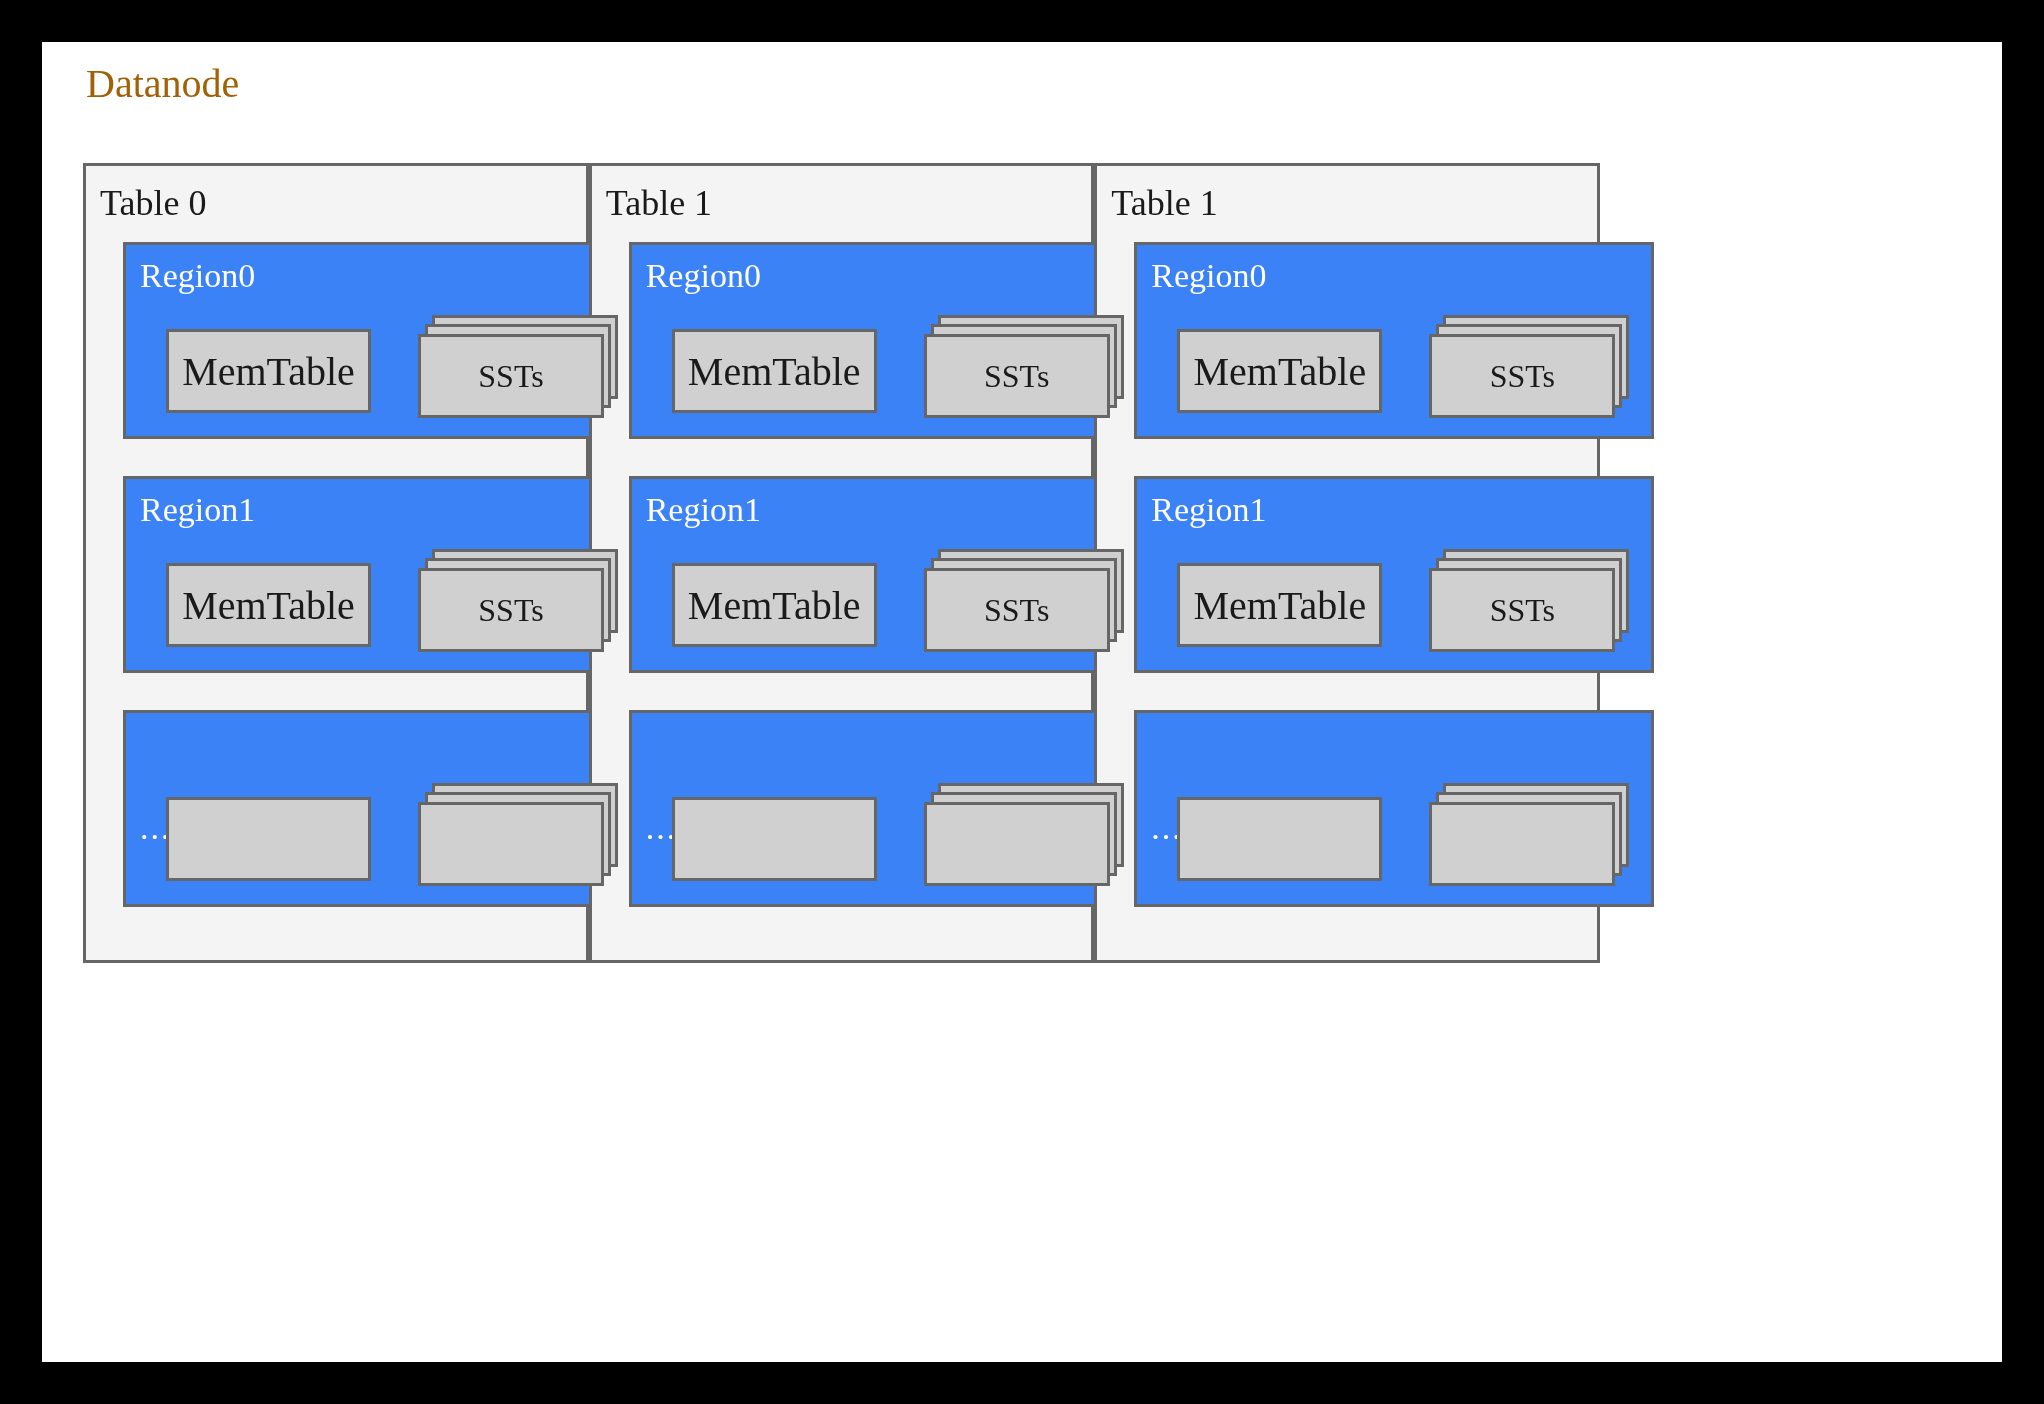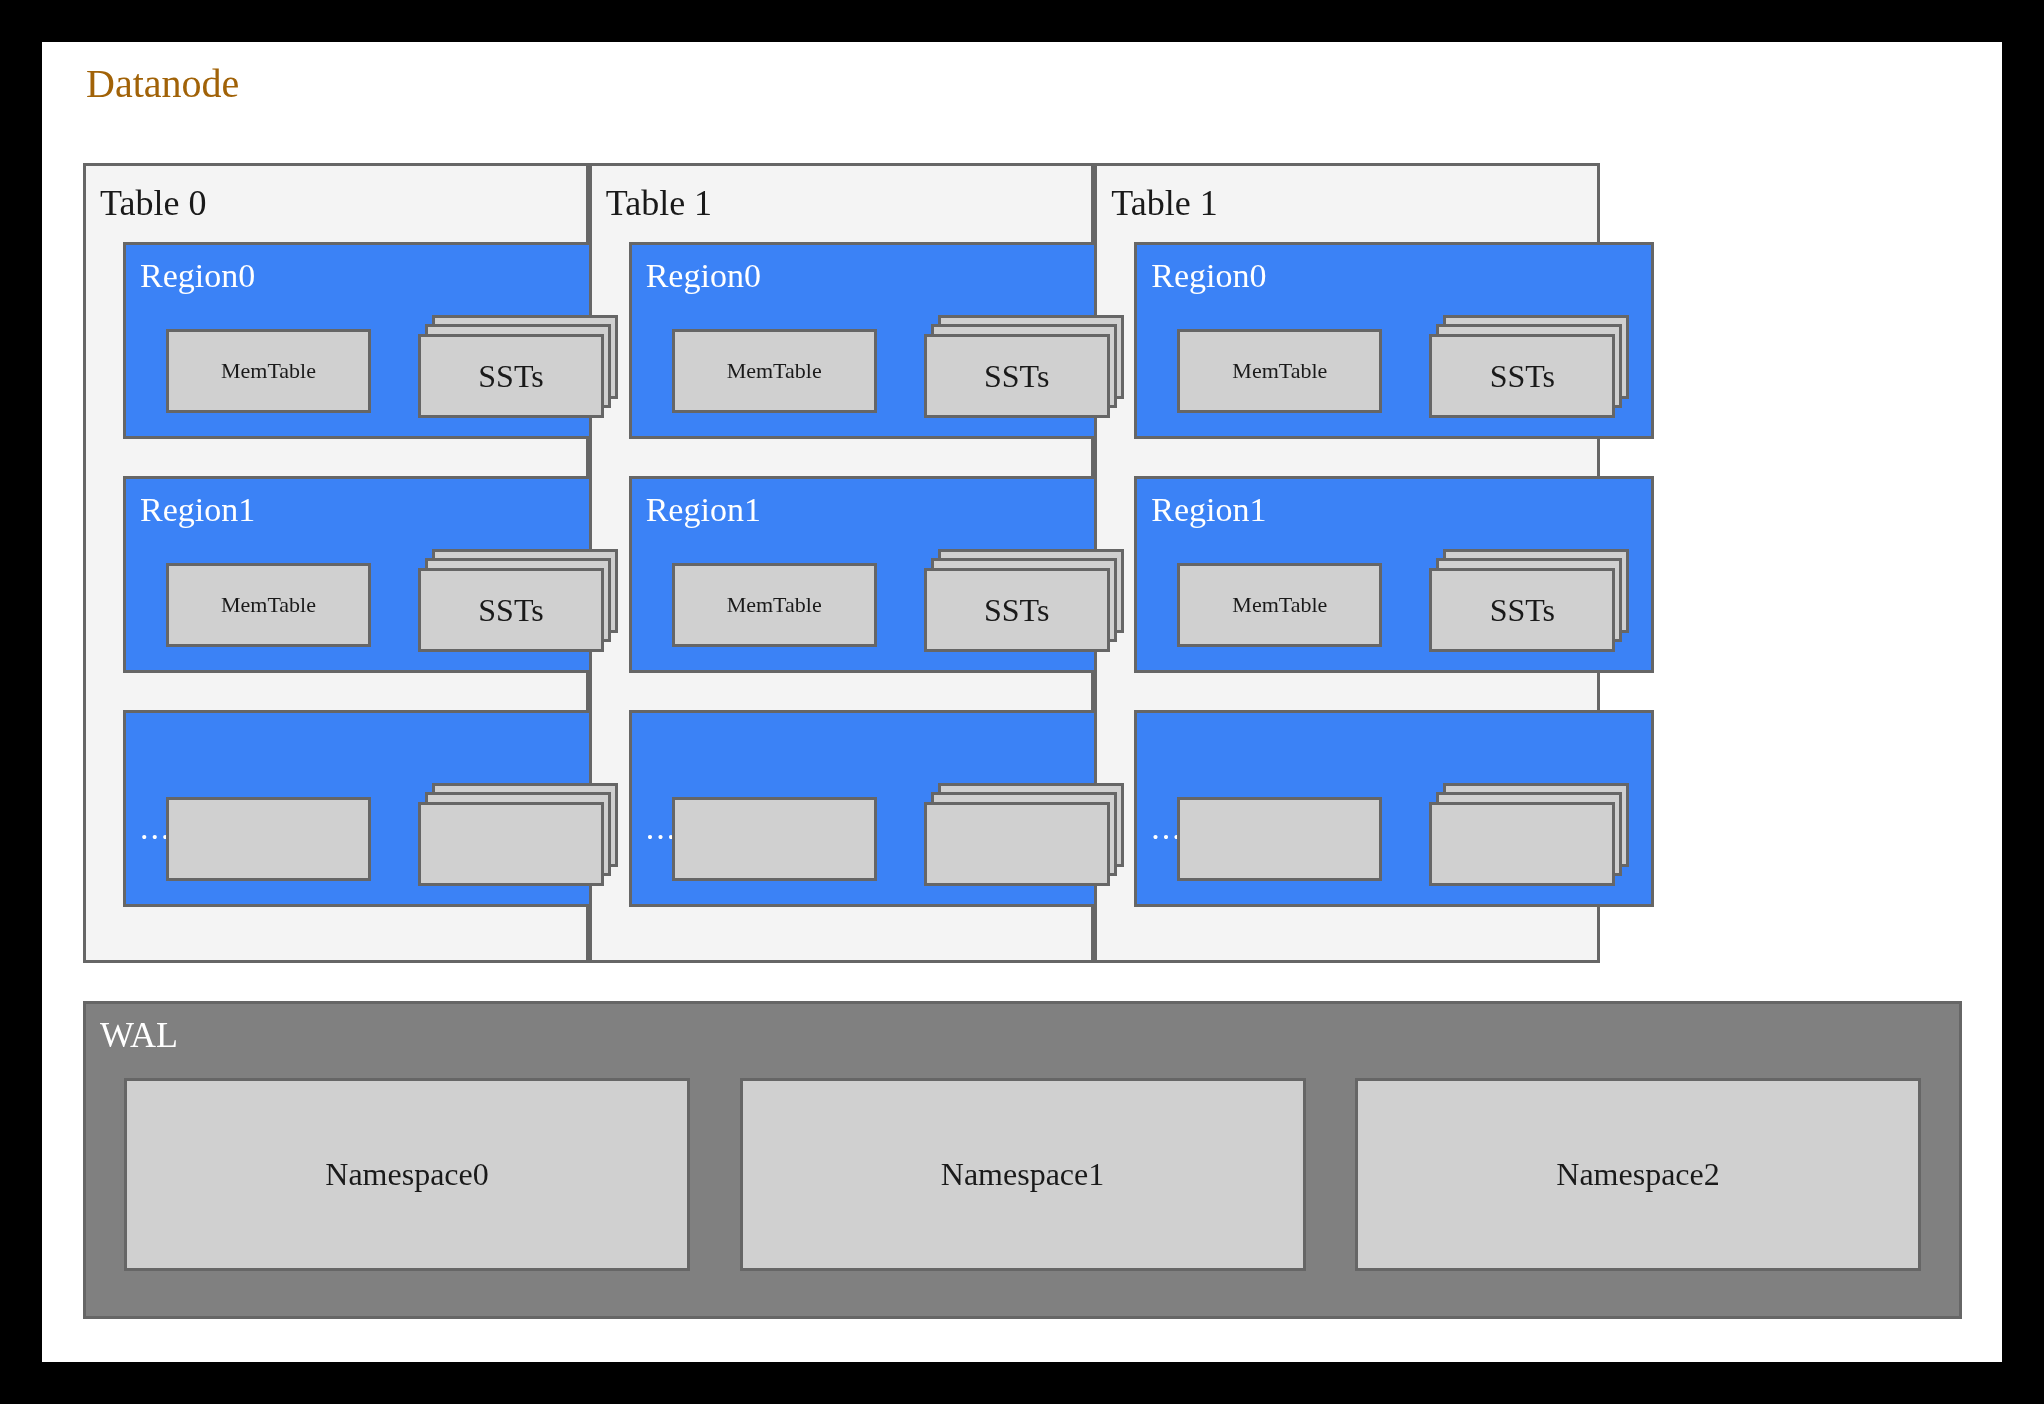--- a/index.html
+++ b/index.html
@@ -96,21 +96,21 @@
   
   .memtable {
     position: absolute;
     left: 0; top: 0;
     width: 205px; height: 84px;
     background: #d0d0d0;
     border: 3px solid #666666;
     display: flex;
     align-items: center;
     justify-content: center;
-    font-size: 22px;
+    font-size: 40px;
     color: #1a1a1a;
     white-space: nowrap;
   }
 
   
   .sst-stack {
     position: absolute;
     left: 252px; top: -14px;
     width: 200px; height: 104px;
   }
@@ -299,22 +299,14 @@
               <div class="sst-card c3"></div>
             </div>
           </div>
         </div>
 
       </div>
     </div>
 
   </div>
 
-  <div id="wal">
-    <div id="wal-label">WAL</div>
-    <div id="namespaces">
-      <div class="namespace">Namespace0</div>
-      <div class="namespace">Namespace1</div>
-      <div class="namespace">Namespace2</div>
-    </div>
-  </div>
 
 </div>
 
 </body></html>

